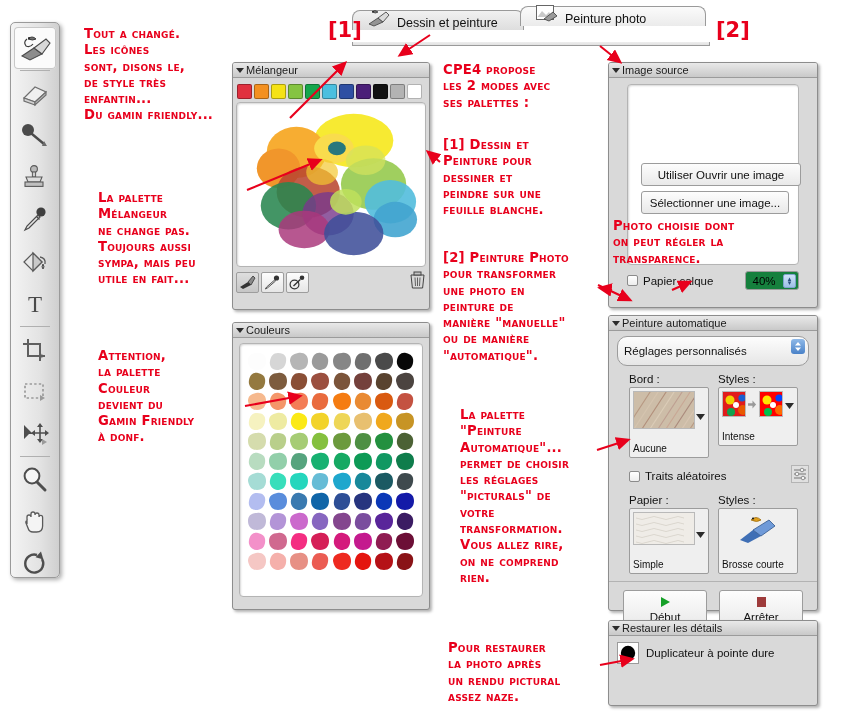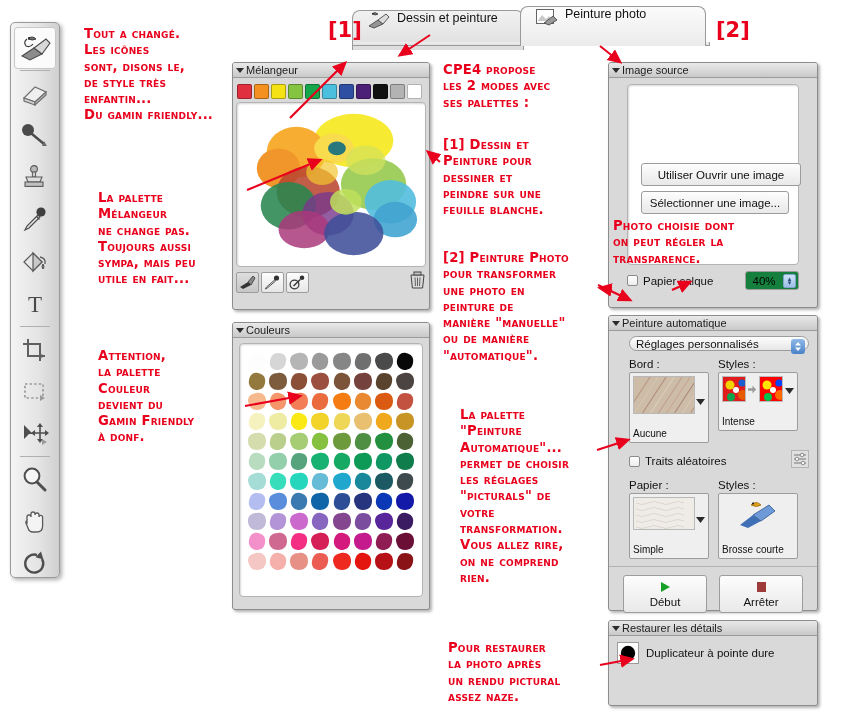--- a/index.html
+++ b/index.html
@@ -51,24 +51,24 @@
     width:42px;height:42px;margin:0 auto;
     display:flex;align-items:center;justify-content:center;
     border-radius:4px;
   }
   .tool.sel { background:#fbfbfb; box-shadow:0 0 0 1px #c8c8c8 inset; }
   .tool svg { display:block; }
   .tsep { width:30px;height:1px;background:#b0b0b0;margin:1px auto 2px; }
 
   
   .tab {
-    position:absolute; height:40px;
+    position:absolute; height:20px;
     border:1px solid #9a9a9a; border-bottom:none;
     border-radius:8px 8px 0 0;
-    display:flex;align-items:flex-start;gap:6px;
+    display:flex;align-items:flex-end;gap:6px;
     padding:0 14px;
     font-size:12.5px;color:#111;
   }
   .tab.inactive { background:linear-gradient(#f1f1f1,#dedede); top:10px; }
   .tab.active  { background:linear-gradient(#fbfbfb,#ebebeb); top:6px; z-index:4;}
   .tabbar-line { position:absolute; left:352px; top:42px; width:358px; height:4px;
                  background:linear-gradient(#ededed,#e2e2e2); border:1px solid #9a9a9a; border-top:none; z-index:2;}
 
   
   .note {
@@ -102,22 +102,22 @@
   .btn {
     background:linear-gradient(#fdfdfd,#e9e9e9);
     border:1px solid #9c9c9c; border-radius:3px;
     font-size:11.5px; color:#111;
     display:flex;align-items:center;justify-content:center;
     height:23px;
   }
   .popup {
     background:linear-gradient(#fdfdfd,#e6e6e6);
     border:1px solid #9c9c9c; border-radius:10px;
-    height:15px; display:flex;align-items:center;
-    padding:0 6px; font-size:11.5px; color:#111; position:relative;margin-left:12px;
+    height:30px; display:flex;align-items:center;
+    padding:0 6px; font-size:11.5px; color:#111; position:relative;
   }
   .popup .arrows-box {
     position:absolute;right:3px;top:2px;width:14px;height:15px;border-radius:3px;
     background:linear-gradient(#8fb9e8,#4a82c8); display:flex;flex-direction:column;
     align-items:center;justify-content:center;
   }
   .stepper {
     background:#15803d;border:1px solid #9c9c9c;border-radius:3px;height:19px;
     display:flex;align-items:center;justify-content:center;font-size:11.5px;
     position:relative; padding-right:16px;

